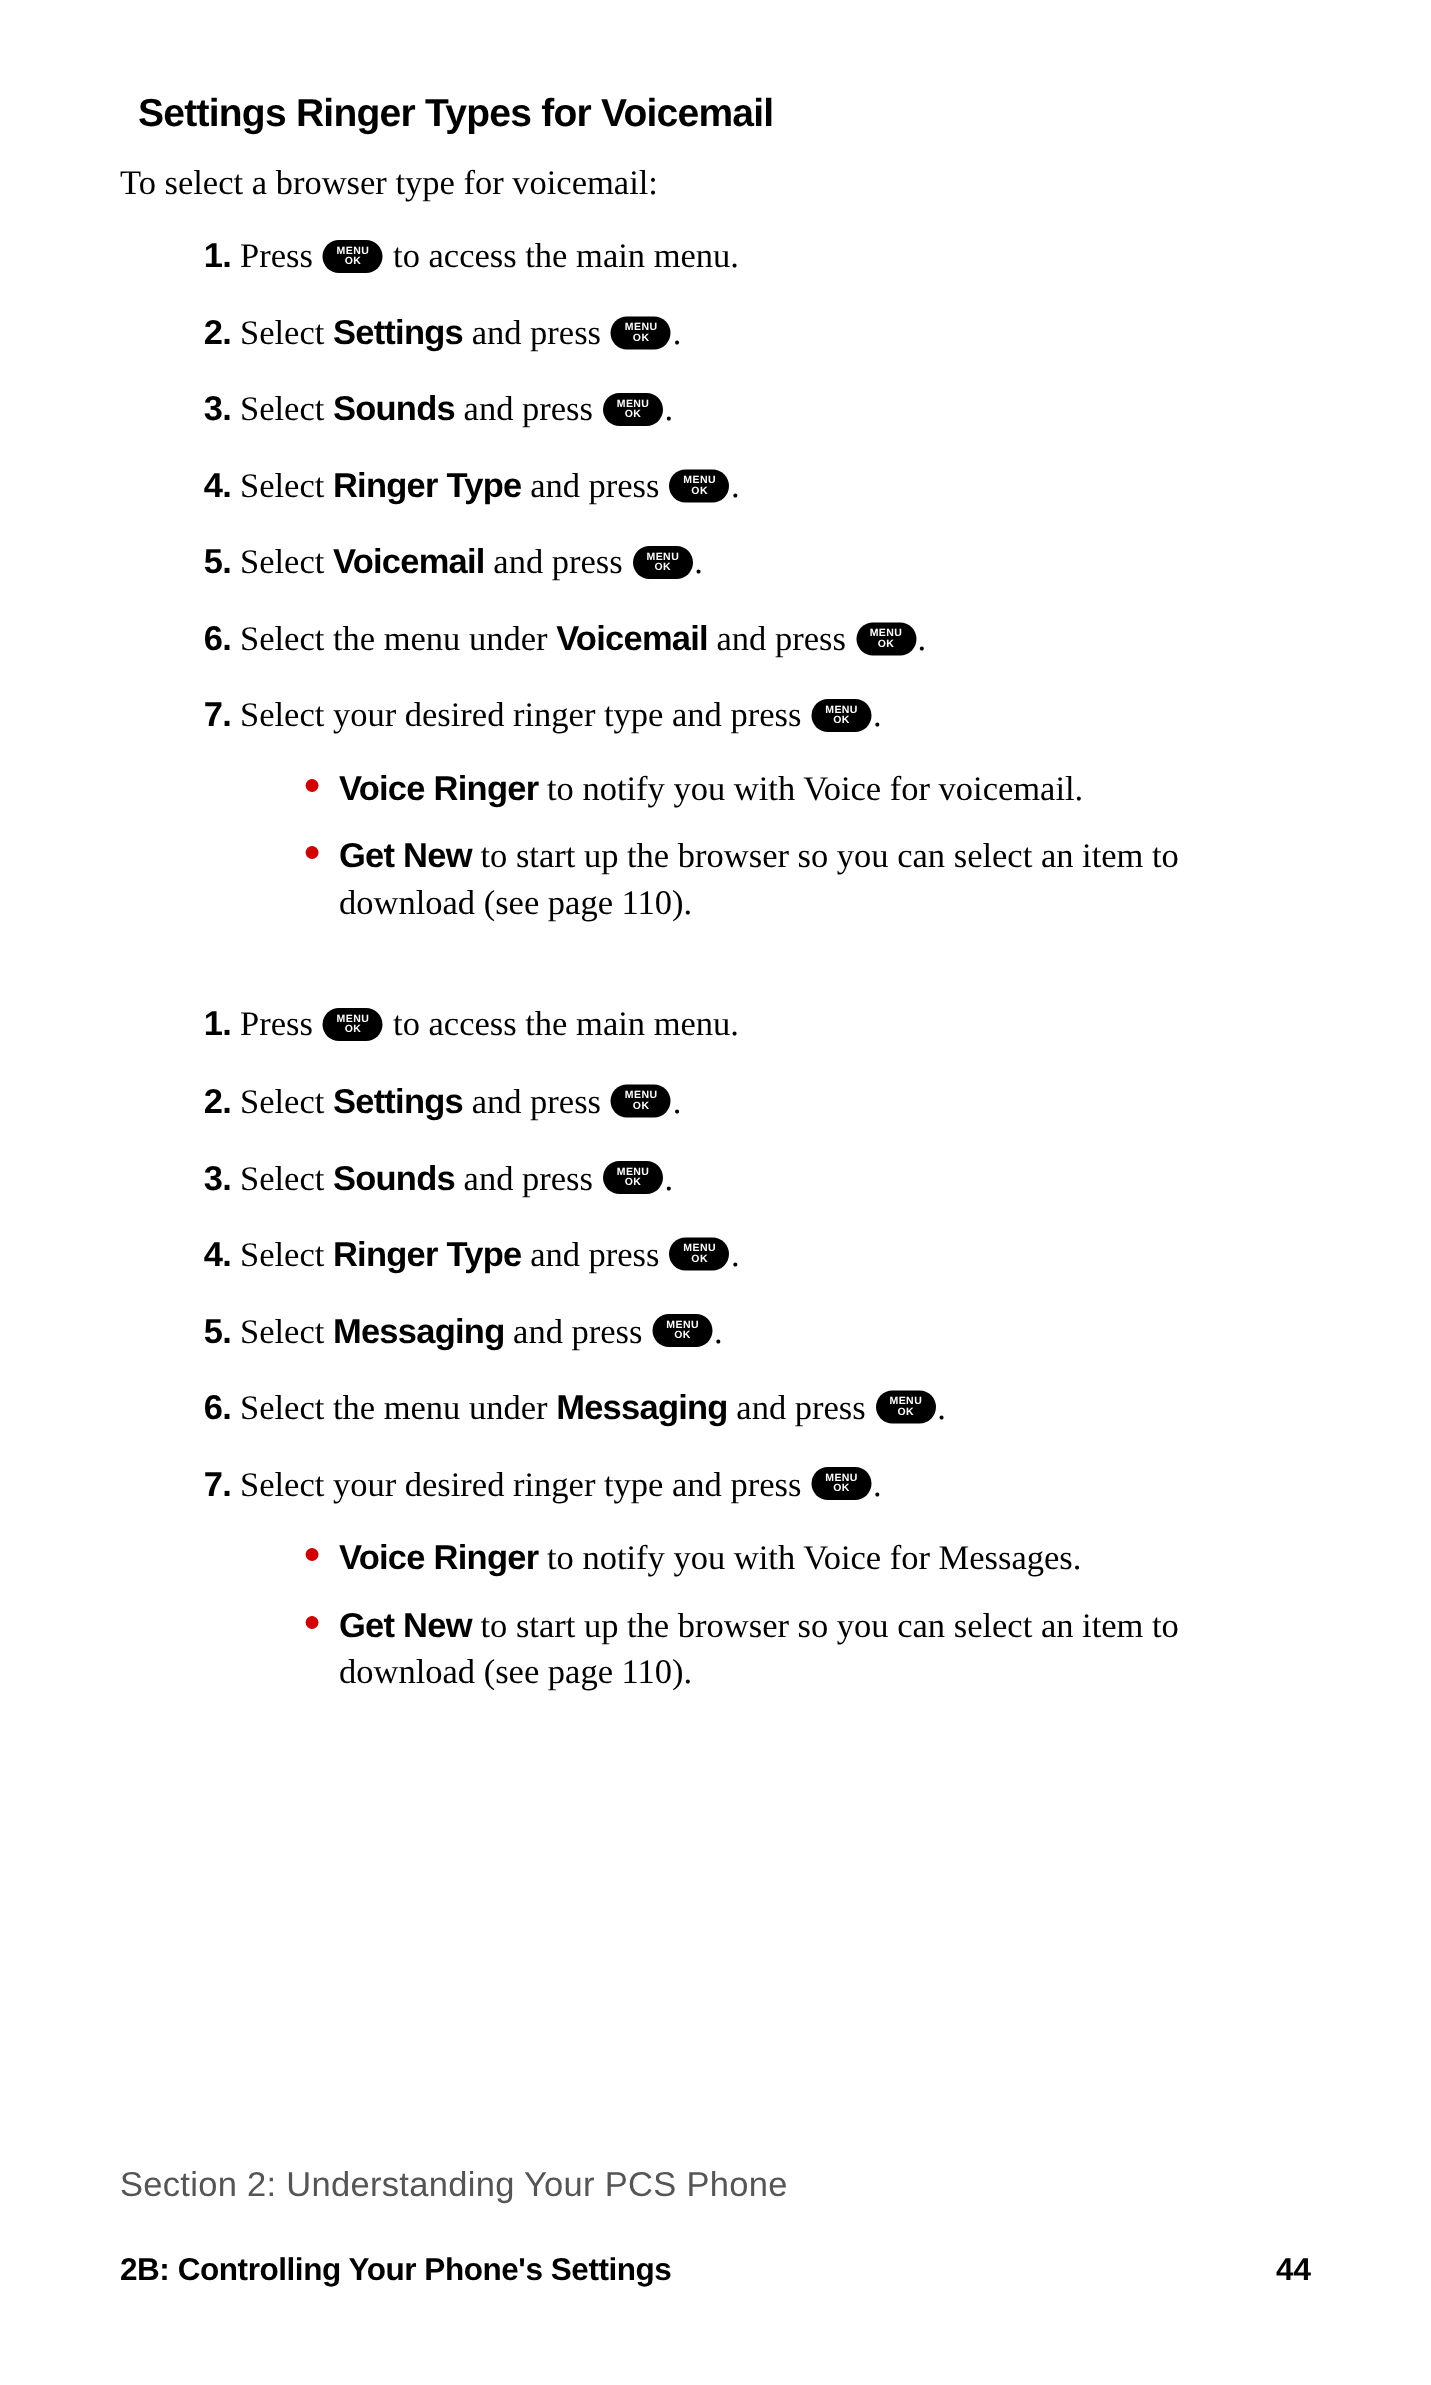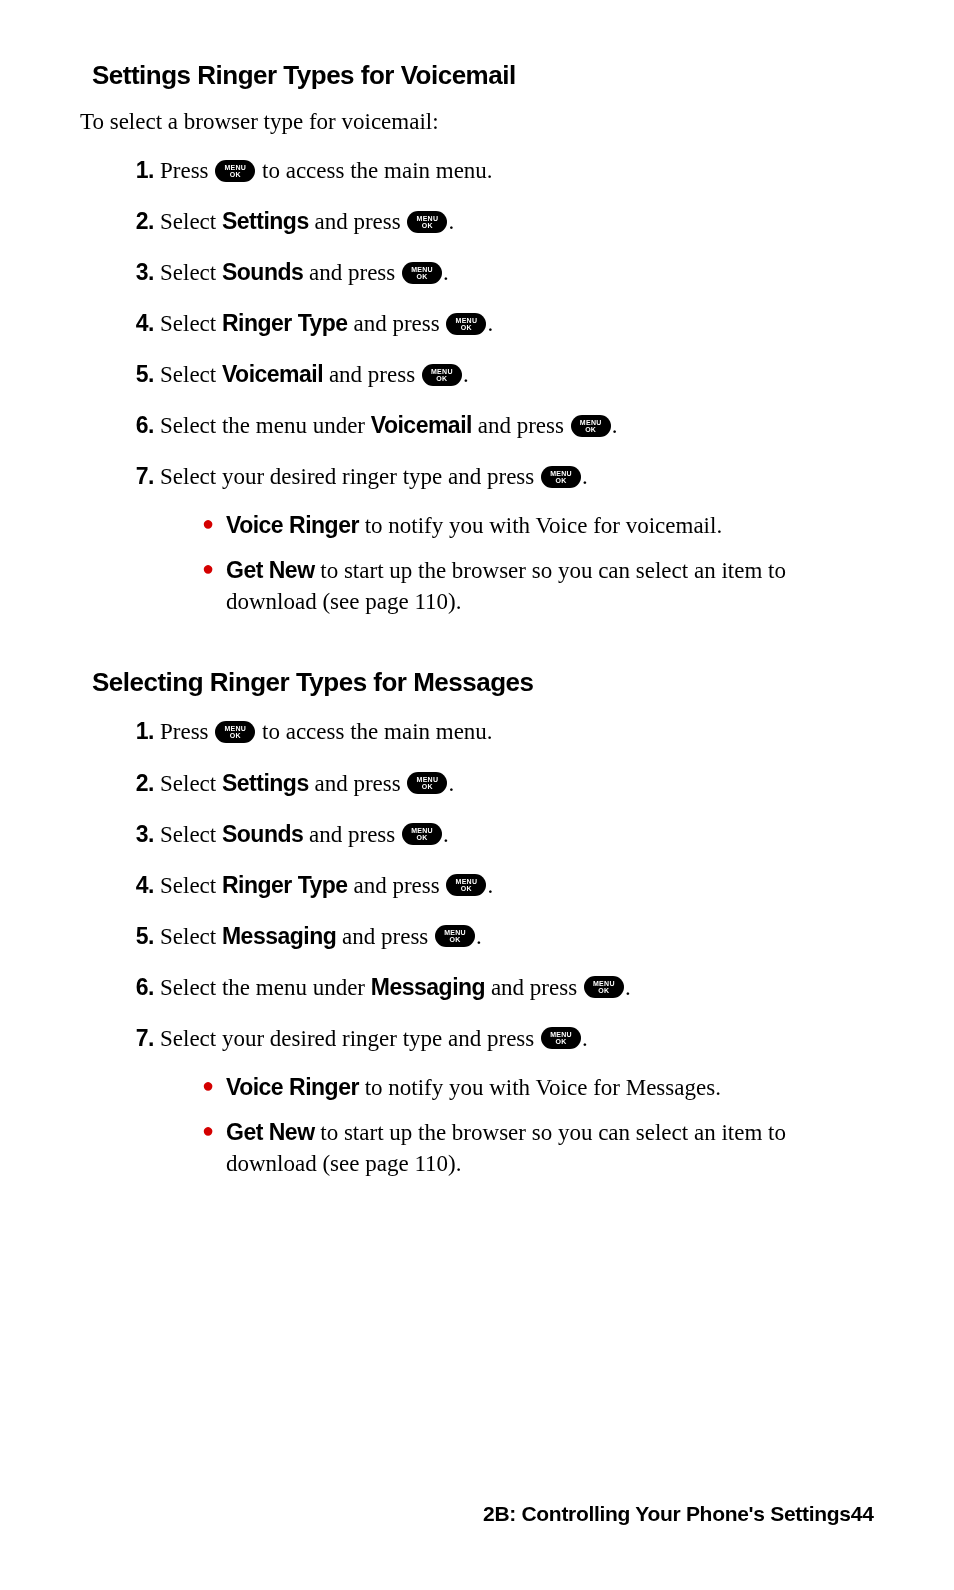--- a/index.html
+++ b/index.html
@@ -86,21 +86,21 @@
     bottom: 64px;
   }
   .footer-line1 {
     font-family: 'Helvetica Neue', Helvetica, Arial, sans-serif;
     font-weight: 300;
     font-size: 23px;
     color: #555;
     letter-spacing: 0.2px;
     margin-bottom: 4px;
   }
-  .footer-line2-row { display: flex; justify-content: flex-end; align-items: baseline; }
+  .footer-line2-row { display: flex; justify-content: space-between; align-items: baseline; }
   .footer-line2 {
     font-family: 'Helvetica Neue', Helvetica, Arial, sans-serif;
     font-weight: 800;
     font-size: 21px;
     letter-spacing: -0.3px;
   }
   .page-num {
     font-family: 'Helvetica Neue', Helvetica, Arial, sans-serif;
     font-weight: 800;
     font-size: 21px;
@@ -169,21 +169,20 @@
               </div>
               <div class="sub">
                 <div class="bullet">●</div>
                 <div class="sub-body"><span class="bold">Get New</span> to start up the browser so you can select an item to download (see page 110).</div>
               </div>
             </div></div>
         </div>
       </div>
     </div>
     <div class="section">
-      <div class="heading">Selecting Ringer Types for Messages</div>
       <div class="steps">
         <div class="step">
           <div class="step-num">1.</div>
           <div class="step-body">Press <span class="btn">
               <span class="t1">MENU</span>
               <span class="t2">OK</span>
             </span> to access the main menu.</div>
         </div>
         <div class="step">
           <div class="step-num">2.</div>
@@ -234,17 +233,18 @@
                 <div class="bullet">●</div>
                 <div class="sub-body"><span class="bold">Get New</span> to start up the browser so you can select an item to download (see page 110).</div>
               </div>
             </div></div>
         </div>
       </div>
     </div>
   </div>
 
 <div class="footer">
+  <div class="footer-line1">Section 2: Understanding Your PCS Phone</div>
   <div class="footer-line2-row">
     <div class="footer-line2">2B: Controlling Your Phone's Settings</div>
     <div class="page-num">44</div>
   </div>
 </div>
 
 </body></html>

